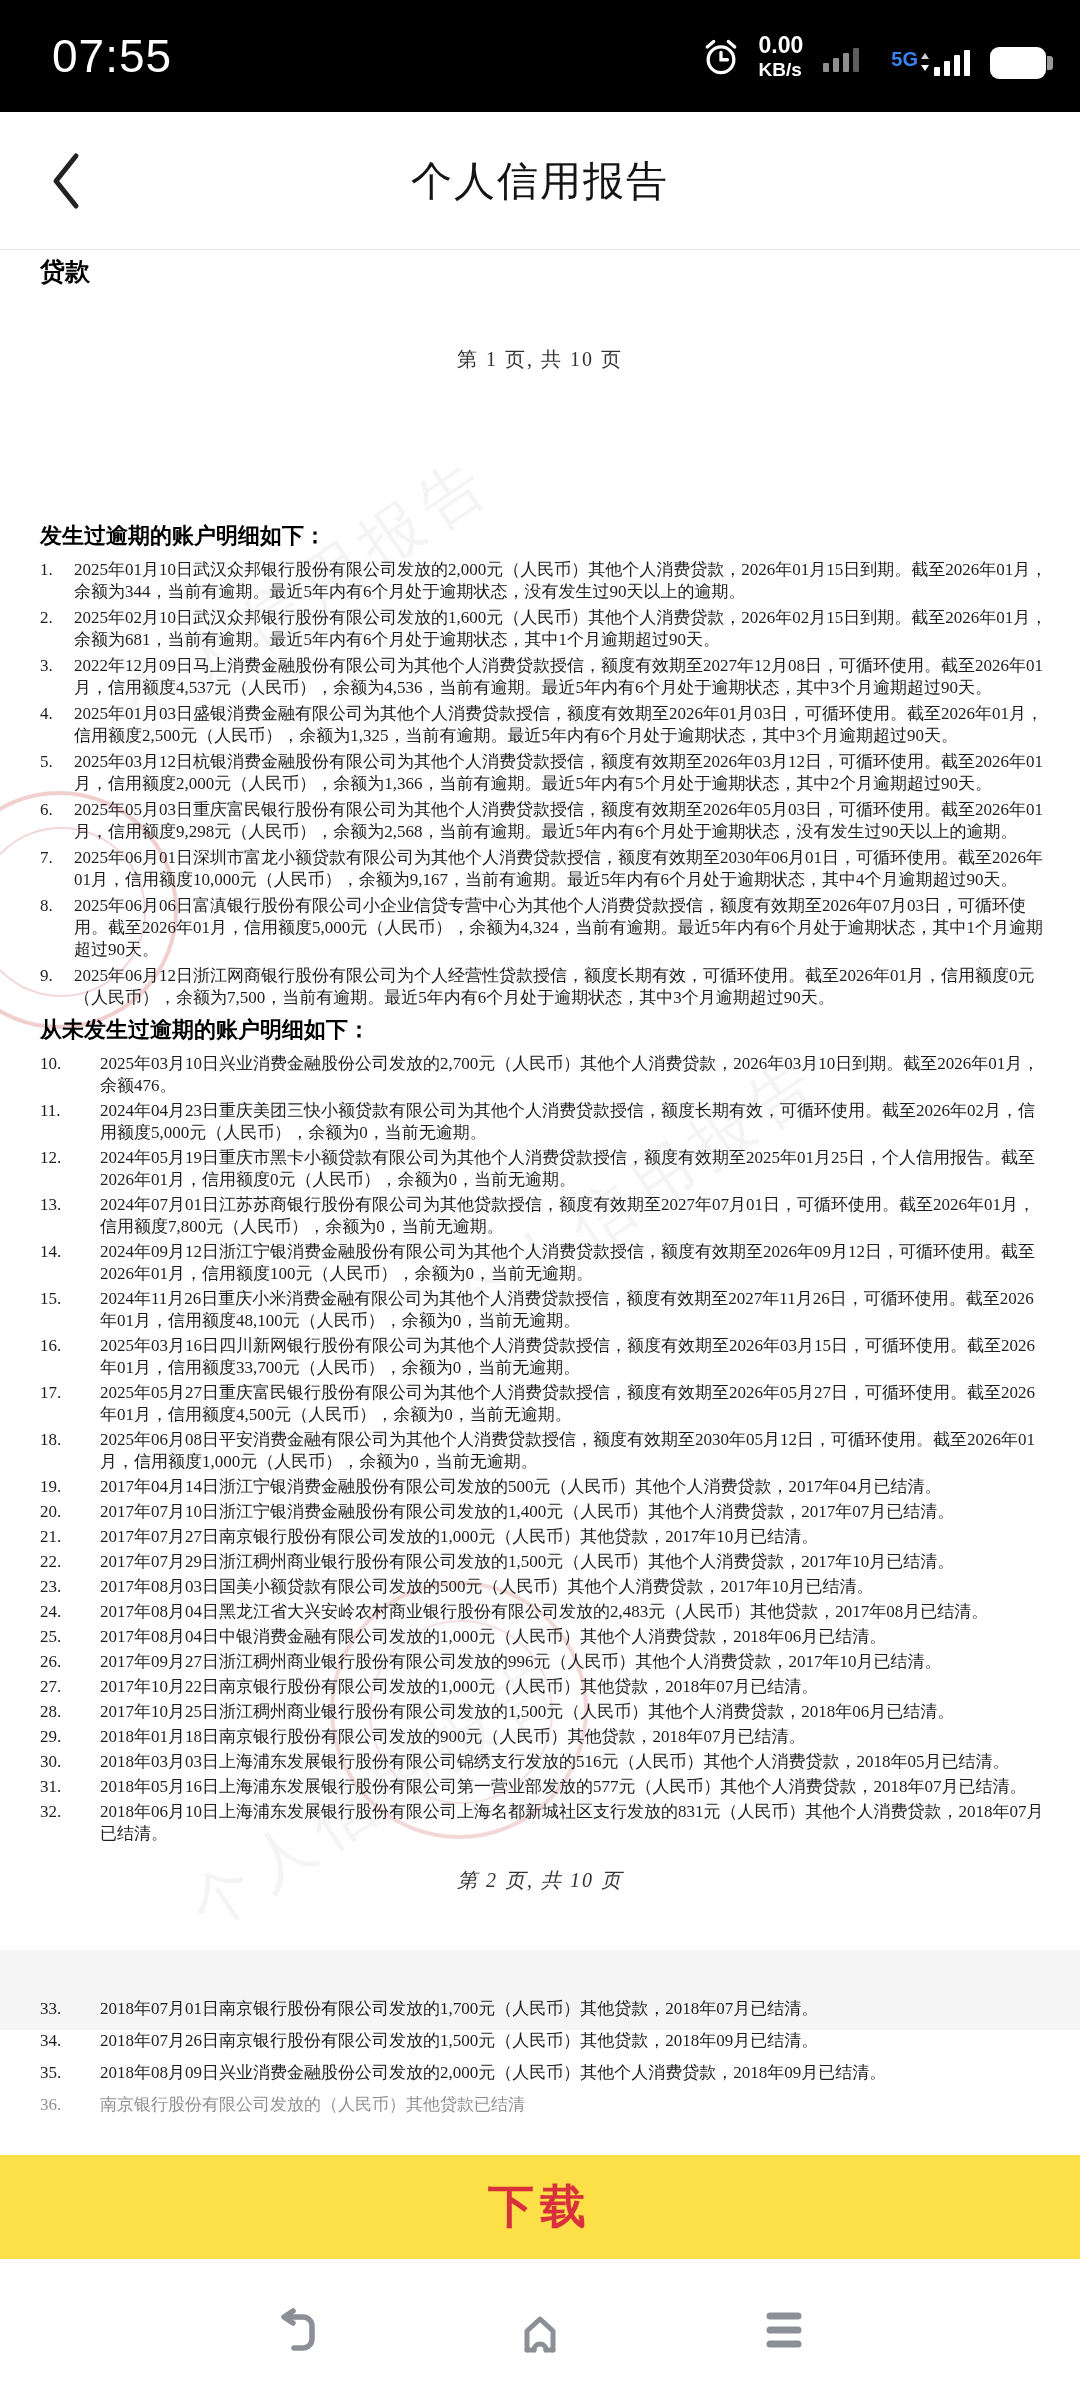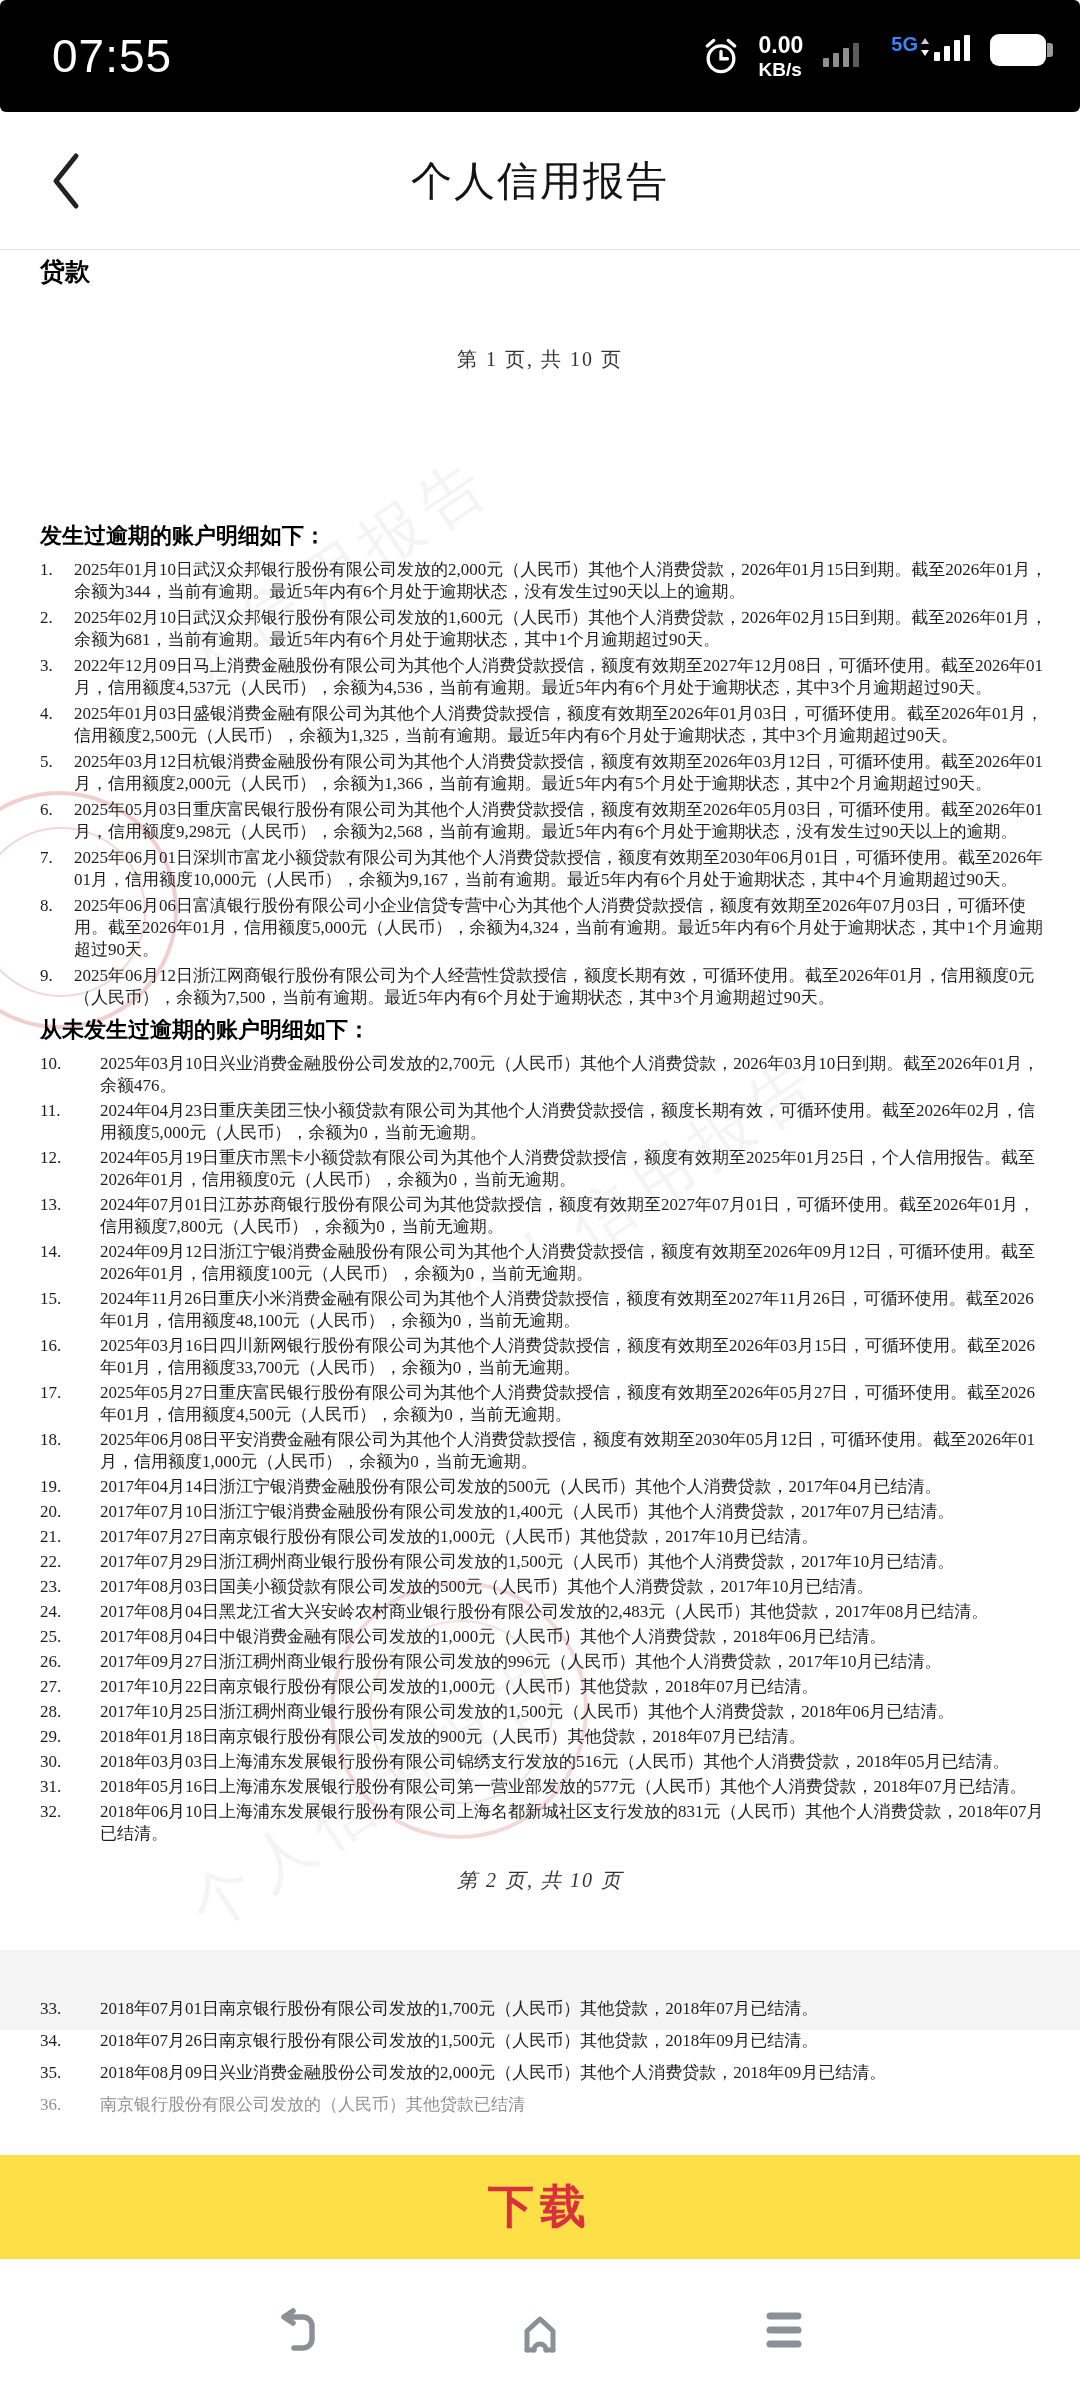--- a/index.html
+++ b/index.html
@@ -1,23 +1,23 @@
 <!DOCTYPE html>
 <html><head>
 <meta charset="utf-8">
 <style>
   html,body{margin:0;padding:0;background:#fff;}
   body{width:1080px;height:2400px;overflow:hidden;font-family:"Liberation Sans","DejaVu Sans",sans-serif;}
   .screen{position:relative;width:1080px;height:2400px;background:#fff;overflow:hidden;}
 
   
   .status-bar{position:absolute;top:0;left:0;width:100%;height:112px;background:#000;
-    display:flex;align-items:center;justify-content:space-between;box-sizing:border-box;padding:0 34px 0 52px;border-radius:6px;}
+    display:flex;align-items:center;justify-content:space-between;box-sizing:border-box;padding:0 34px 0 52px;}
   .sb-time{color:#fff;font-size:46px;font-weight:400;letter-spacing:1px;}
-  .sb-right{display:flex;align-items:flex-start;gap:16px;}
+  .sb-right{display:flex;align-items:flex-end;gap:16px;}
   .sb-speed{color:#fff;text-align:left;line-height:1;}
   .sb-speed .v{font-size:23px;font-weight:700;display:block;margin-bottom:3px;}
   .sb-speed .u{font-size:19px;font-weight:700;display:block;}
   .net5g{display:flex;flex-direction:row;align-items:flex-start;color:#3b82f6;}
   .net5g .lbl{font-size:20px;font-weight:700;line-height:20px;margin-left:10px;}
   .battery{width:56px;height:32px;background:#fff;border-radius:9px;position:relative;}
   .battery:after{content:"";position:absolute;right:-7px;top:9px;width:6px;height:14px;background:#9a9a9a;border-radius:0 3px 3px 0;}
 
   
   .app-header{position:absolute;top:112px;left:0;width:100%;height:138px;background:#fff;border-bottom:1px solid #e7e7e7;box-sizing:border-box;}

